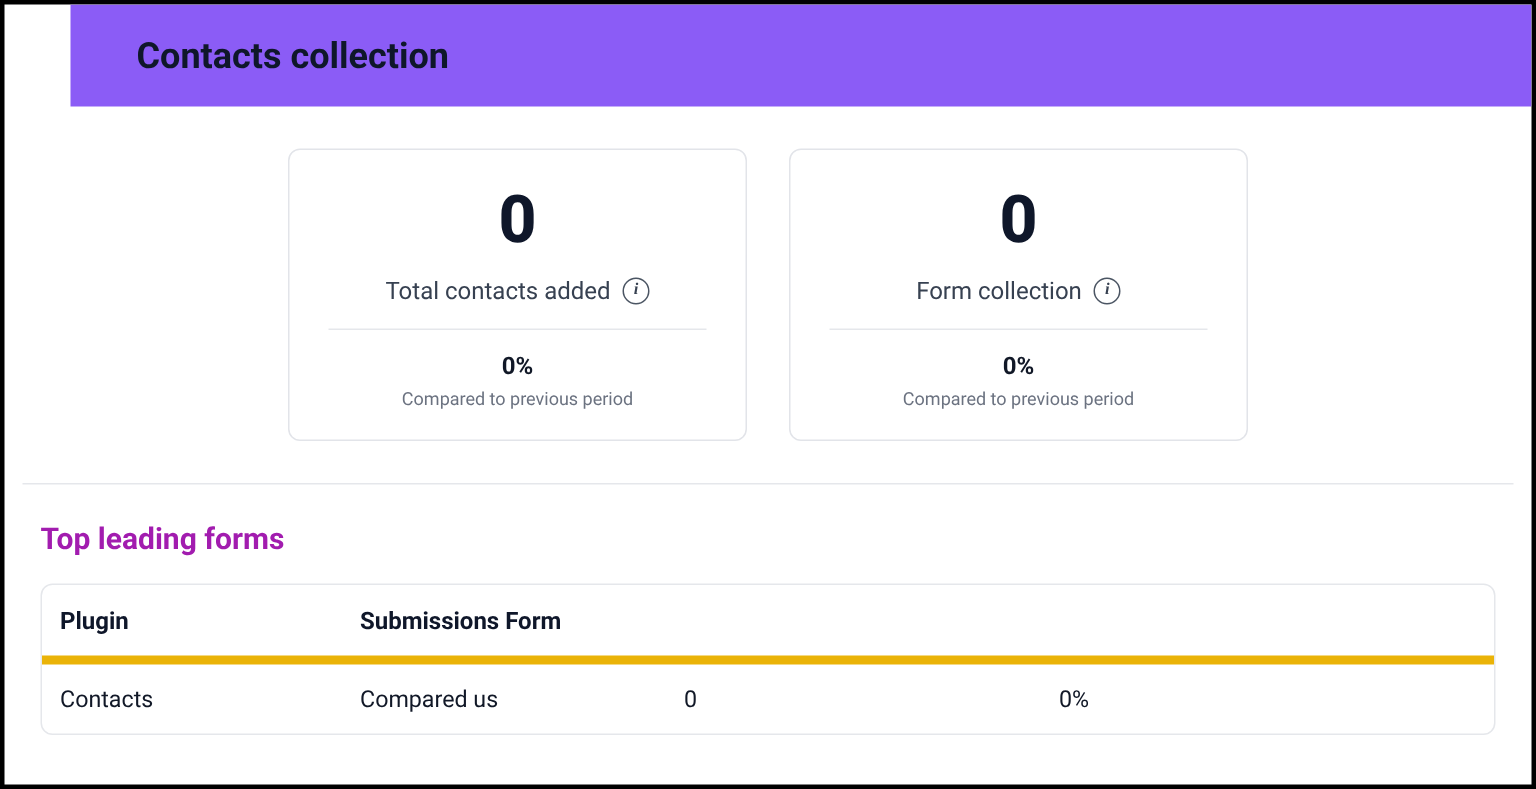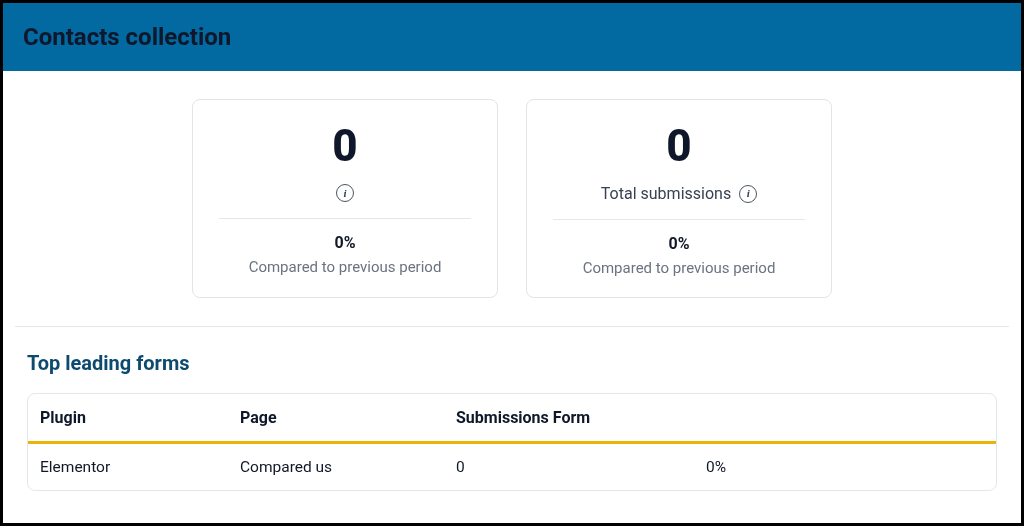--- a/index.html
+++ b/index.html
@@ -9,22 +9,23 @@
     }
     body {
       font-family: -apple-system, BlinkMacSystemFont, "Segoe UI", Roboto, Helvetica, Arial, sans-serif;
       background: #fff;
       width: 1024px;
       height: 526px;
       border: 3px solid #000;
       overflow: hidden;
     }
     .header {
-      background: #0369a1;
-      padding: 20px 20px;
+      background: #8b5cf6;
+      padding: 20px 44px;
+      margin-left: 44px;
     }
     .header-title {
       font-size: 24px;
       font-weight: 700;
       color: #0f172a;
     }
     .content {
       padding: 28px 12px 0 12px;
     }
     .stat-cards {
@@ -75,46 +76,46 @@
       color: #374151;
       line-height: 1;
     }
     .stat-percent {
       font-size: 16px;
       font-weight: 700;
       color: #111827;
       padding-top: 14px;
     }
     .stat-compare {
-      font-size: 15px;
+      font-size: 12px;
       color: #6b7280;
       padding-top: 6px;
     }
     .section {
       padding: 24px 12px 0 12px;
     }
     .section-title {
       font-size: 20px;
       font-weight: 700;
-      color: #0c4a6e;
+      color: #a21caf;
       margin-bottom: 18px;
     }
     .table {
       width: 100%;
       border: 1px solid #e5e7eb;
       border-radius: 8px;
       overflow: hidden;
     }
     .table-header, .table-row {
       display: flex;
       align-items: center;
       padding: 14px 12px;
     }
     .table-header {
-      border-bottom: 3px solid #eab308;
+      border-bottom: 6px solid #eab308;
       align-items: flex-end;
     }
     .th {
       font-size: 16px;
       font-weight: 700;
       color: #0f172a;
       display: flex;
       align-items: center;
       gap: 6px;
     }
@@ -141,56 +142,54 @@
   <div class="header-title">Contacts collection</div>
 </div>
 
 <div class="content">
 
   <div class="stat-cards">
 
     <div class="stat-card">
       <div class="stat-value">0</div>
       <div class="stat-label-row">
+        <span class="stat-label">Total contacts added</span>
         <span class="info-icon">i</span>
       </div>
       <div class="stat-percent">0%</div>
       <div class="stat-compare">Compared to previous period</div>
     </div>
 
     <div class="stat-card">
       <div class="stat-value">0</div>
       <div class="stat-label-row">
-        <span class="stat-label">Total submissions</span>
+        <span class="stat-label">Form collection</span>
         <span class="info-icon">i</span>
       </div>
       <div class="stat-percent">0%</div>
       <div class="stat-compare">Compared to previous period</div>
     </div>
 
   </div>
 
   <div class="section">
     <div class="section-title">Top leading forms</div>
 
     <div class="table">
       <div class="table-header">
         <div class="th col-plugin">
           <span>Plugin</span>
         </div>
-        <div class="th col-page">
-          <span>Page</span>
-        </div>
         <div class="th col-rate">
           <span>Submissions Form</span>
         </div>
       </div>
 
       <div class="table-row">
-        <div class="td col-plugin">Elementor</div>
+        <div class="td col-plugin">Contacts</div>
         <div class="td col-page">Compared us</div>
         <div class="td col-submissions">0</div>
         <div class="td col-rate">0%</div>
       </div>
     </div>
   </div>
 
 </div>
 
 </body></html>

